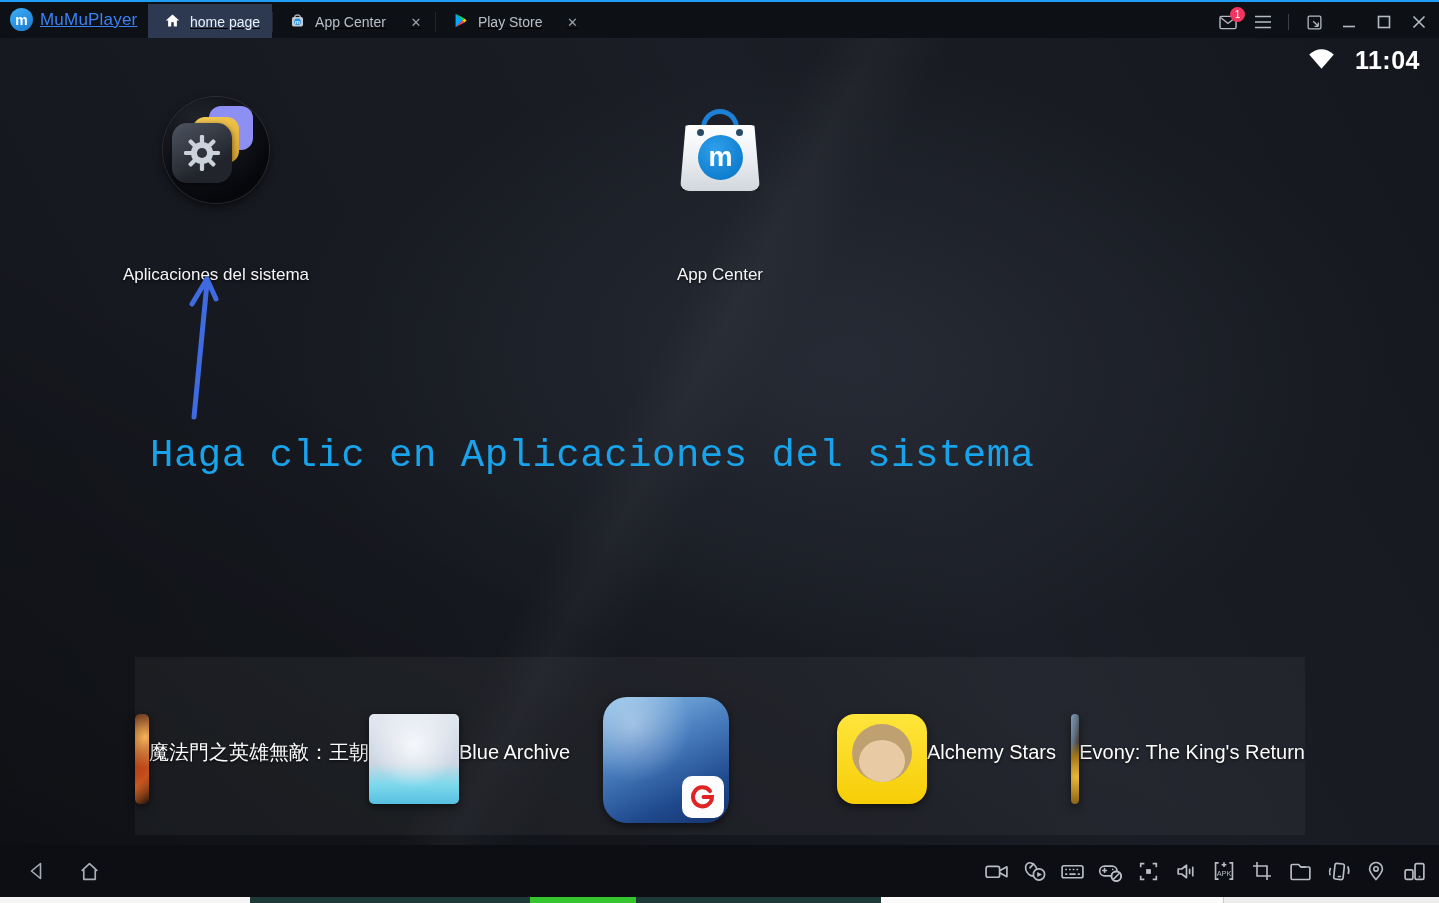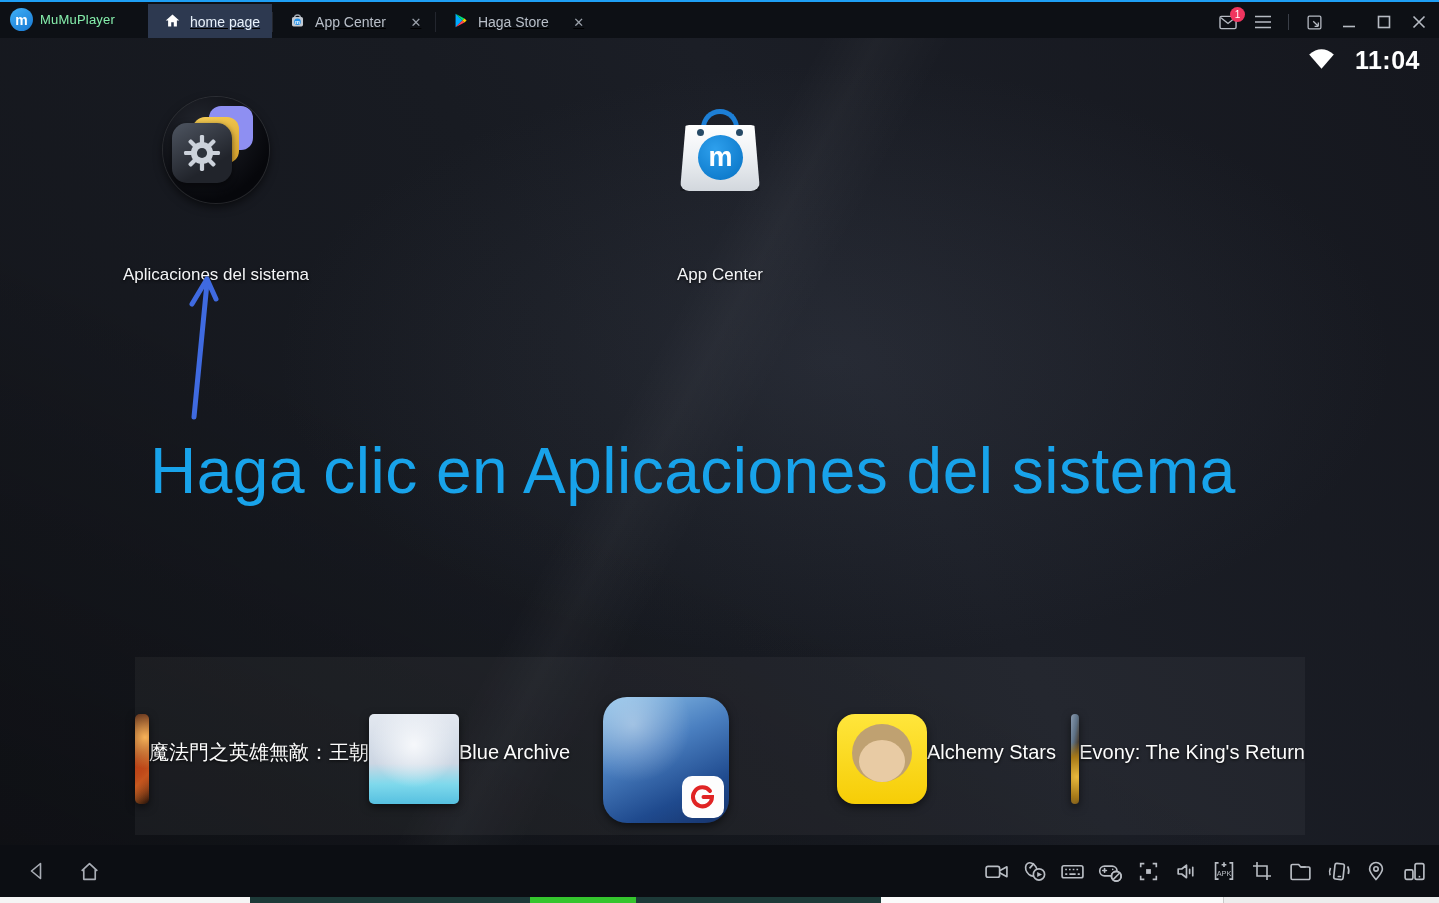--- a/index.html
+++ b/index.html
@@ -7,21 +7,21 @@
     font-family:"Liberation Sans", sans-serif; }
   .window { position:relative; width:1439px; height:903px; background:#15181e; overflow:hidden; }
 
   
   .titlebar { position:absolute; top:0; left:0; right:0; height:38px;
     background:#0d1015; border-top:2px solid #1e9ff5; }
   .brand { position:absolute; left:10px; top:6px; display:flex; align-items:center; gap:7px; }
   .brand-logo { width:23px; height:23px; border-radius:50%;
     background:linear-gradient(145deg,#3fb0f7,#1878d2); display:flex; align-items:center; justify-content:center;
     color:#fff; font-weight:800; font-size:14px; }
-  .brand-name { color:#86efac; font-size:13px; letter-spacing:.2px; }
+  .brand-name { color:#3b82f6; font-size:17px; letter-spacing:.2px;text-decoration:underline; }
   .tabs { position:absolute; left:148px; top:2px; height:36px; display:flex;text-decoration:underline; }
   .tab { height:36px; display:flex; align-items:center; gap:9px; padding:0 12px 0 16px;
     font-size:14px; color:#b9bfc8; cursor:default; position:relative; }
   .tab.active { background:#2d3950; color:#e8f1fb; }
   .tab .tab-label { white-space:nowrap; }
   .tab .tab-close { margin-left:14px; color:#9aa0a9; font-size:13px; width:14px; text-align:center; }
   .tab-sep { width:1px; height:20px; background:#23262e; align-self:center; }
   .controls { position:absolute; right:10px; top:2px; height:36px; display:flex; align-items:center; gap:15px; }
   .ctl { position:relative; width:20px; height:20px; display:flex; align-items:center; justify-content:center; }
   .ctl svg { display:block; }
@@ -66,22 +66,22 @@
   .bag-body { position:absolute; left:4px; top:17px; width:80px; height:66px; border-radius:9px;
     background:linear-gradient(180deg,#ffffff 0%,#eef1f4 45%,#d2d7dd 100%);
     clip-path:polygon(7% 0%, 93% 0%, 100% 100%, 0% 100%);
     box-shadow:0 4px 8px rgba(0,0,0,.5); }
   .bag-hole { position:absolute; width:7px; height:7px; border-radius:50%; background:#274a66; top:21px; }
   .bag-circle { position:absolute; left:22px; top:27px; width:45px; height:45px; border-radius:50%;
     background:radial-gradient(circle at 38% 32%,#2ea0ed,#0f7ccd 75%);
     display:flex; align-items:center; justify-content:center; color:#fff; font-weight:800; font-size:27px; }
 
   
-  .annotation-text { position:absolute; left:150px; top:396px; color:#18a3ea; font-size:64px;
-    font-weight:300; letter-spacing:0.5px; white-space:nowrap; }
+  .annotation-text { position:absolute; left:150px; top:396px; color:#18a3ea; font-size:39px;
+    font-weight:300; letter-spacing:0.5px; white-space:nowrap;font-family:Liberation Mono, monospace; }
   .annotation-arrow { position:absolute; left:178px; top:233px; }
 
   
   .dock { position:absolute; left:135px; top:619px; width:1170px; height:178px;
     background:rgba(255,255,255,0.045); display:flex; }
   .dock-slot { width:234px; display:flex; flex-direction:row; align-items:center; }
   .dock-label { margin-top:12px; color:#fdfdfd; font-size:20px; text-shadow:0 1px 3px rgba(0,0,0,.8);
     white-space:nowrap; }
   .game-icon { width:90px; height:90px; margin-top:26px; border-radius:5px; position:relative; overflow:hidden;
     box-shadow:0 3px 9px rgba(0,0,0,.55); }
@@ -153,21 +153,21 @@
       <div class="tab-sep"></div>
       <div class="tab">
         <span>
           <svg width="17" height="17" viewBox="0 0 24 24">
             <polygon points="5,2.5 14.6,12 5,21.5" fill="#00aaff"></polygon>
             <polygon points="5,2.5 17.6,9.1 14.6,12" fill="#00dd7a"></polygon>
             <polygon points="5,21.5 14.6,12 17.6,14.9" fill="#ff4757"></polygon>
             <polygon points="17.6,9.1 20.6,12 17.6,14.9 14.6,12" fill="#ffcf00"></polygon>
           </svg>
         </span>
-        <span class="tab-label">Haga Store</span>
+        <span class="tab-label">Play Store</span>
         <span class="tab-close">✕</span>
       </div>
     </div>
 
     <div class="controls">
       <div class="ctl">
         <svg width="19" height="17" viewBox="0 0 20 18">
             <rect x="1" y="2.5" width="17" height="13" rx="1.5" fill="none" stroke="#b6bbc3" stroke-width="1.5"></rect>
             <path d="M2 4 L9.5 10 L17 4" fill="none" stroke="#b6bbc3" stroke-width="1.5"></path>
           </svg>

